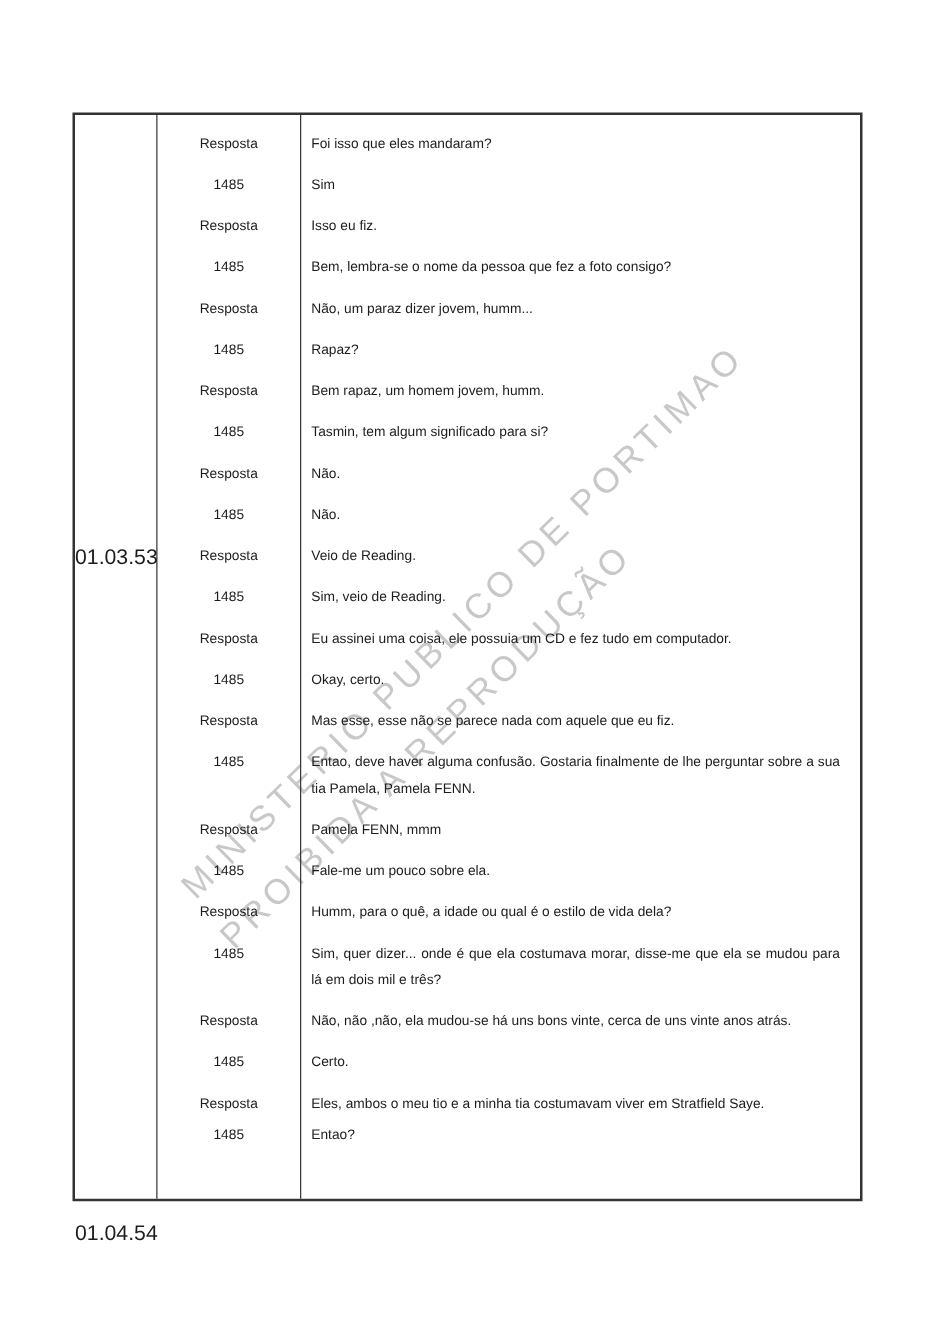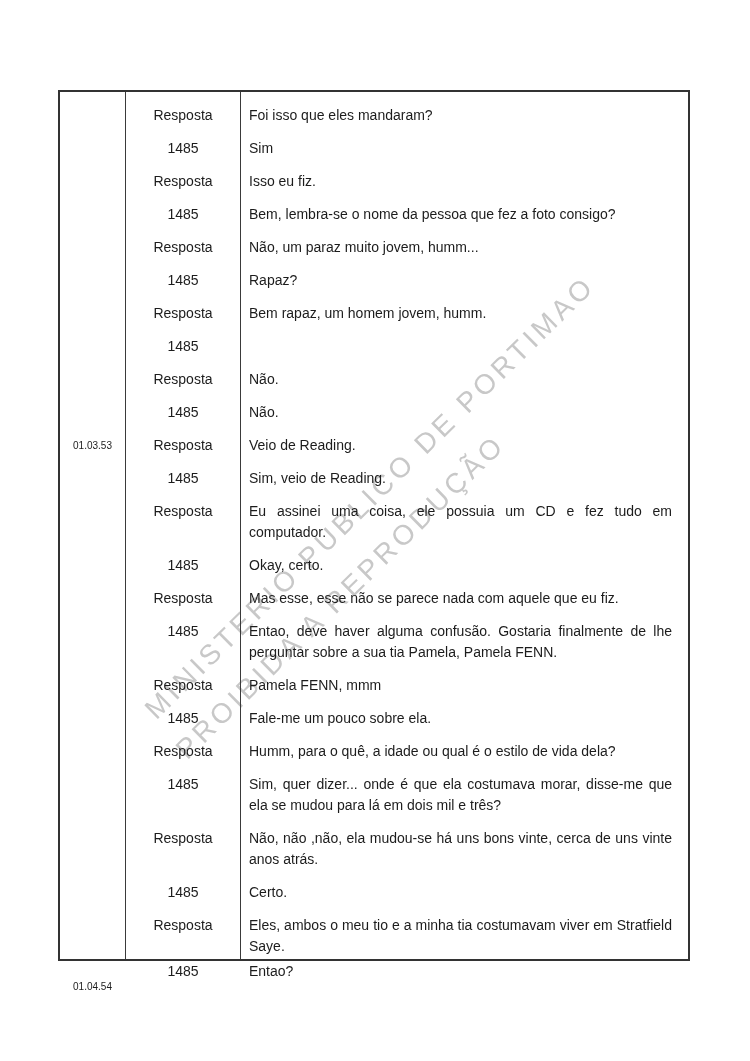--- a/index.html
+++ b/index.html
@@ -42,32 +42,32 @@
   .vline.v2{left:180px;}
   
   .rows{
     position:absolute;left:0;top:0;right:0;
     padding-top:13px;
   }
   .row{
     display:flex;
     margin-bottom:12px;
     line-height:21px;
-    font-size:14px;
+    font-size:11px;
   }
   .row.tight{margin-top:-8px;}
   .c1{width:66px;flex:0 0 66px;}
   .c2{width:114px;flex:0 0 114px;text-align:center;}
   .c3{flex:1 1 auto;padding:0 16px 0 9px;text-align:justify;}
   
   .ts{
     position:absolute;
     left:0;width:65px;
     text-align:center;
-    font-size:10px;
+    font-size:17px;
     line-height:21px;
   }
   .ts1{top:343px;}
   .ts2{top:884px;}
 </style>
 </head>
 <body>
 
 <div class="page">
 
@@ -98,35 +98,36 @@
           <div class="c3">Isso eu fiz.</div>
         </div>
         <div class="row">
           <div class="c1"></div>
           <div class="c2">1485</div>
           <div class="c3">Bem, lembra-se o nome da pessoa que fez a foto consigo?</div>
         </div>
         <div class="row">
           <div class="c1"></div>
           <div class="c2">Resposta</div>
-          <div class="c3">Não, um paraz muito jovem, humm...</div>
+          <div class="c3">Não, um paraz dizer jovem, humm...</div>
         </div>
         <div class="row">
           <div class="c1"></div>
           <div class="c2">1485</div>
           <div class="c3">Rapaz?</div>
         </div>
         <div class="row">
           <div class="c1"></div>
           <div class="c2">Resposta</div>
           <div class="c3">Bem rapaz, um homem jovem, humm.</div>
         </div>
         <div class="row">
           <div class="c1"></div>
           <div class="c2">1485</div>
+          <div class="c3">Tasmin, tem algum significado para si?</div>
         </div>
         <div class="row">
           <div class="c1"></div>
           <div class="c2">Resposta</div>
           <div class="c3">Não.</div>
         </div>
         <div class="row">
           <div class="c1"></div>
           <div class="c2">1485</div>
           <div class="c3">Não.</div>

